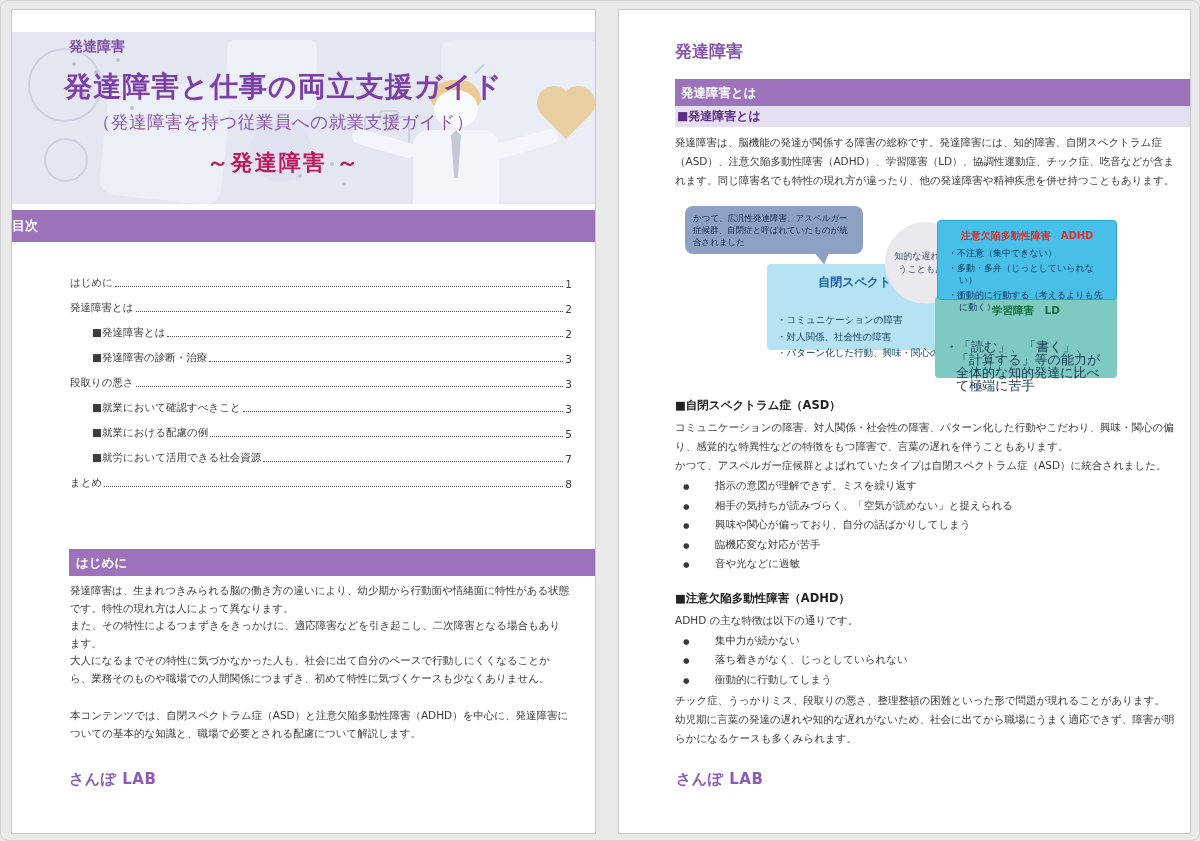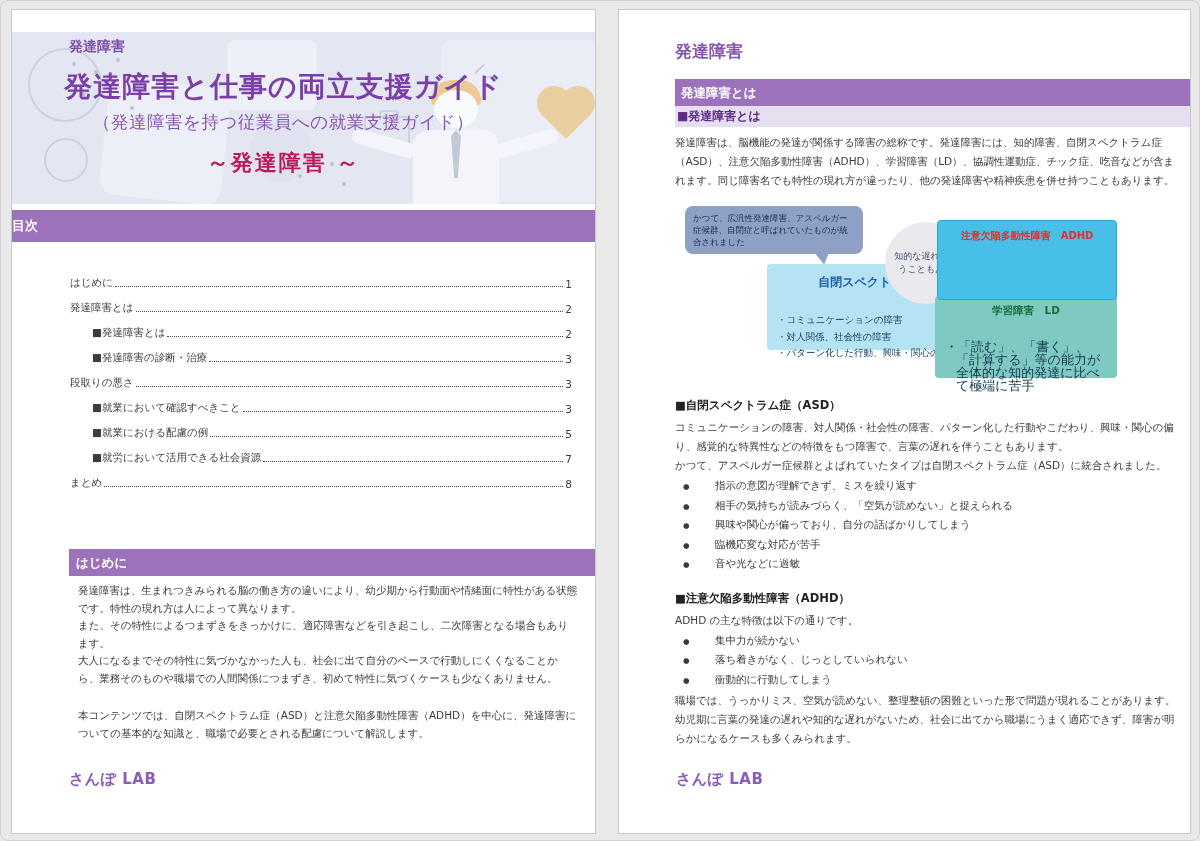--- a/index.html
+++ b/index.html
@@ -71,21 +71,21 @@
   .toc-label { white-space:nowrap; }
   .toc-dots { flex:1; border-bottom:1.5px dotted #4a4a4a; margin:0 2px 3px 2px; }
   .toc-page { white-space:nowrap; }
 
   .intro-bar {
     position:absolute; top:539px; left:57px; right:0; height:27px;
     background:#9c73ba; color:#fff; font-size:12.5px; font-weight:700;
     line-height:27px; padding-left:7px;
   }
   .intro-text { position:absolute; top:572px; left:58px; width:500px;
-    font-size:10.5px; line-height:17.5px; color:#3a3a3a;margin-left:8px; }
+    font-size:10.5px; line-height:17.5px; color:#3a3a3a; }
   .intro-text p { margin:0; }
   .intro-text p:nth-of-type(4) { margin-top:20px; }
 
   .page-footer { position:absolute; top:760px; left:57px; font-size:15px; font-weight:600; color:#8a5cb8; letter-spacing:.5px; }
 
   
   .r-header-label { position:absolute; top:30px; left:56px; font-size:17px; font-weight:600; color:#8655ad; }
   .r-bar {
     position:absolute; top:69px; left:56px; right:0; height:27px;
     background:#9c73ba; color:#fff; font-size:12.5px; font-weight:700;
@@ -269,20 +269,26 @@
         <ul>
 
         <li>コミュニケーションの障害</li>
             <li>対人関係、社会性の障害</li>
             <li>パターン化した行動、興味・関心の偏り</li>
           </ul>
       </div>
 
       <div class="dg box adhd-box">
         <div class="box-title">注意欠陥多動性障害　ADHD</div>
+        <ul>
+
+        <li>不注意（集中できない）</li>
+            <li>多動・多弁（じっとしていられない）</li>
+            <li>衝動的に行動する（考えるよりも先に動く）</li>
+          </ul>
       </div>
 
       <div class="dg box ld-box">
         <div class="box-title">学習障害　LD</div>
         <ul>
 
         <li>「読む」、「書く」、「計算する」等の能力が全体的な知的発達に比べて極端に苦手</li>
           </ul>
       </div>
     </div>
@@ -306,21 +312,21 @@
       <h3 class="gap-top">■注意欠陥多動性障害（ADHD）</h3>
       <p>ADHD の主な特徴は以下の通りです。</p>
       <ul class="big-bullets">
 
       <li>集中力が続かない</li>
           <li>落ち着きがなく、じっとしていられない</li>
           <li>衝動的に行動してしまう</li>
         </ul>
       <div>
 
-      <p>職場では、うっかりミス、空気が読めない、整理整頓の困難といった形で問題が現れることがあります。</p>
+      <p>チック症、うっかりミス、段取りの悪さ、整理整頓の困難といった形で問題が現れることがあります。</p>
           <p>幼児期に言葉の発達の遅れや知的な遅れがないため、社会に出てから職場にうまく適応できず、障害が明らかになるケースも多くみられます。</p>
         </div>
     </div>
 
     <div class="page-footer">さんぽ LAB</div>
   </div>
 
 </div>
 
 </body></html>

